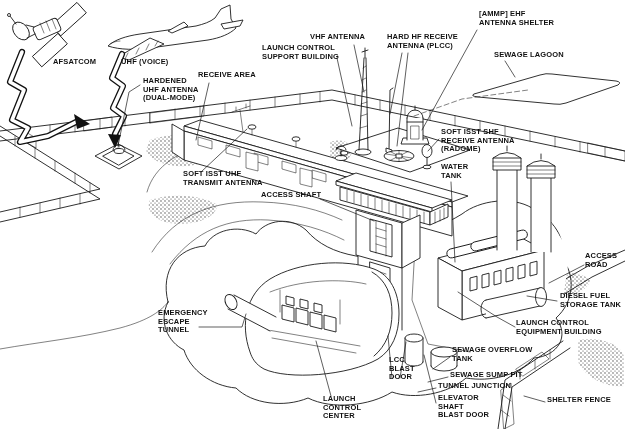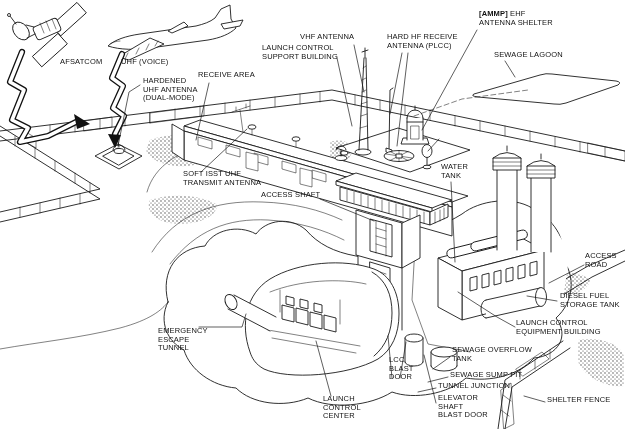--- a/index.html
+++ b/index.html
@@ -1,19 +1,19 @@
 <!DOCTYPE html>
 <html><head>
 <meta charset="utf-8">
 <style>
   html,body{margin:0;padding:0;background:#e8e8e8;}
   .stage{position:relative;width:625px;height:429px;background:#ffffff;overflow:hidden;
          font-family:"Liberation Sans",sans-serif;}
   .stage svg{position:absolute;left:0;top:0;}
-  .lbl{position:absolute;font-size:7.5px;line-height:8.5px;font-weight:400;color:#111;
+  .lbl{position:absolute;font-size:7.5px;line-height:8.5px;font-weight:700;color:#111;
        letter-spacing:.15px;white-space:nowrap;}
   .lbl .ln{display:block;white-space:nowrap;}
   
   .s {stroke:#1a1a1a;stroke-width:.9;fill:none;stroke-linejoin:round;stroke-linecap:round;}
   .sf{stroke:#1a1a1a;stroke-width:.9;fill:#ffffff;stroke-linejoin:round;}
   .nf{fill:#ffffff;stroke:none;}
   .thin{stroke-width:.55;}
   .ld{stroke:#1a1a1a;stroke-width:.7;fill:none;stroke-linecap:round;}
   .boltO{stroke:#111;stroke-width:6.2;fill:none;stroke-linejoin:round;stroke-linecap:round;}
   .boltI{stroke:#fff;stroke-width:3.6;fill:none;stroke-linejoin:round;stroke-linecap:round;}
@@ -280,59 +280,64 @@
     <path class="ld" d="M448,377 L428,382"></path>
     <path class="ld" d="M436,388 L418,392"></path>
     <path class="ld" d="M436,403 L424,355"></path>
     <path class="ld" d="M392,378 L388,336 M400,378 L406,342"></path>
     <path class="ld" d="M331,396 L316,341"></path>
     <path class="ld" d="M199,327 L242,327 L246,314"></path>
     <path class="ld" d="M545,402 L524,396"></path>
   </g>
 </svg>
 
-<div class="lbl" style="left:60px;top:58px">
+<div class="lbl" style="left:53px;top:58px">
       <span class="ln">AFSATCOM</span>
     </div>
 <div class="lbl" style="left:121px;top:58px">
       <span class="ln">UHF (VOICE)</span>
     </div>
 <div class="lbl" style="left:143px;top:77px">
   <span class="ln">HARDENED</span>
   <span class="ln">UHF ANTENNA</span>
   <span class="ln">(DUAL-MODE)</span>
 </div>
 <div class="lbl" style="left:198px;top:71px">
       <span class="ln">RECEIVE AREA</span>
     </div>
 <div class="lbl" style="left:262px;top:44px">
   <span class="ln">LAUNCH CONTROL</span>
   <span class="ln">SUPPORT BUILDING</span>
 </div>
-<div class="lbl" style="left:300px;top:33px">
+<div class="lbl" style="left:310px;top:33px">
       <span class="ln">VHF ANTENNA</span>
     </div>
 <div class="lbl" style="left:387px;top:33px">
   <span class="ln">HARD HF RECEIVE</span>
   <span class="ln">ANTENNA (PLCC)</span>
 </div>
 <div class="lbl" style="left:479px;top:10px">
   <span class="ln"><b>[AMMP]</b> <span>EHF</span></span>
   <span class="ln">ANTENNA SHELTER</span>
 </div>
 <div class="lbl" style="left:494px;top:51px">
       <span class="ln">SEWAGE LAGOON</span>
     </div>
 <div class="lbl" style="left:183px;top:170px">
   <span class="ln">SOFT ISST UHF</span>
   <span class="ln">TRANSMIT ANTENNA</span>
 </div>
 <div class="lbl" style="left:261px;top:191px">
       <span class="ln">ACCESS SHAFT</span>
     </div>
+<div class="lbl" style="left:441px;top:128px">
+  <span class="ln">SOFT ISST SHF</span>
+  <span class="ln">RECEIVE ANTENNA</span>
+  <span class="ln">(RADOME)</span>
+</div>
 <div class="lbl" style="left:441px;top:163px">
   <span class="ln">WATER</span>
   <span class="ln">TANK</span>
 </div>
 <div class="lbl" style="left:585px;top:252px">
   <span class="ln">ACCESS</span>
   <span class="ln">ROAD</span>
 </div>
 <div class="lbl" style="left:560px;top:292px">
   <span class="ln">DIESEL FUEL</span>
@@ -360,21 +365,21 @@
 <div class="lbl" style="left:389px;top:356px">
   <span class="ln">LCC</span>
   <span class="ln">BLAST</span>
   <span class="ln">DOOR</span>
 </div>
 <div class="lbl" style="left:323px;top:395px">
   <span class="ln">LAUNCH</span>
   <span class="ln">CONTROL</span>
   <span class="ln">CENTER</span>
 </div>
-<div class="lbl" style="left:158px;top:327px">
+<div class="lbl" style="left:158px;top:309px">
   <span class="ln">EMERGENCY</span>
   <span class="ln">ESCAPE</span>
   <span class="ln">TUNNEL</span>
 </div>
 <div class="lbl" style="left:547px;top:396px">
       <span class="ln">SHELTER FENCE</span>
     </div>
 
 </div>
 

